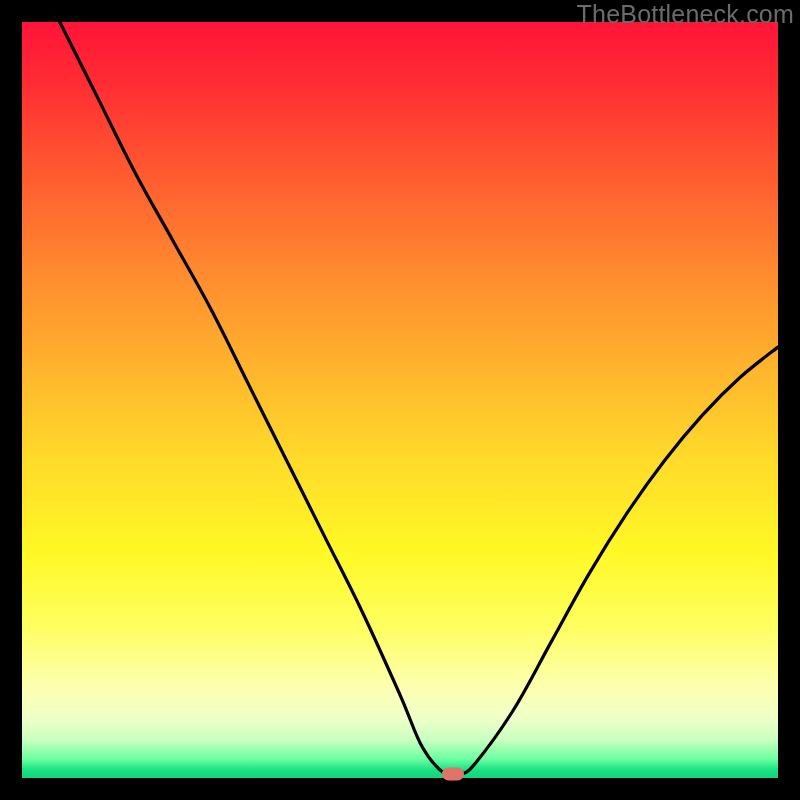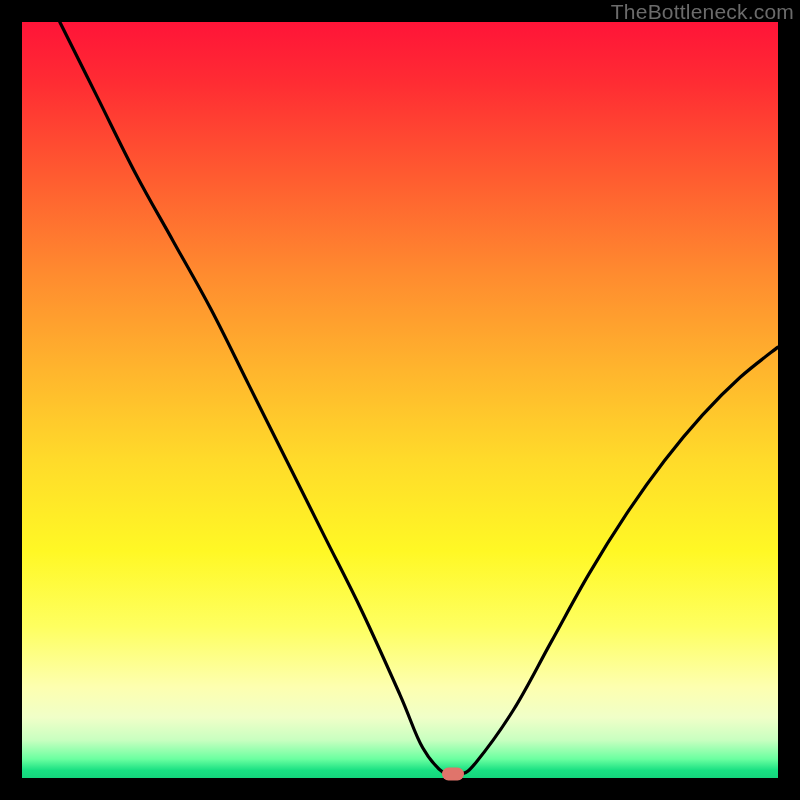--- a/index.html
+++ b/index.html
@@ -39,21 +39,21 @@
       #6affa0 97.5%,
       #18e082 99%,
       #14d47c 100%
     );
   }
   .watermark {
     position: absolute;
     top: 0px;
     right: 6px;
     font-family: Arial, Helvetica, sans-serif;
-    font-size: 21px;
+    font-size: 25px;
     font-weight: 500;
     color: #6b6b6b;
     letter-spacing: 0.2px;
     user-select: none;
   }
   svg.curve {
     position: absolute;
     left: 0;
     top: 0;
     width: 756px;

